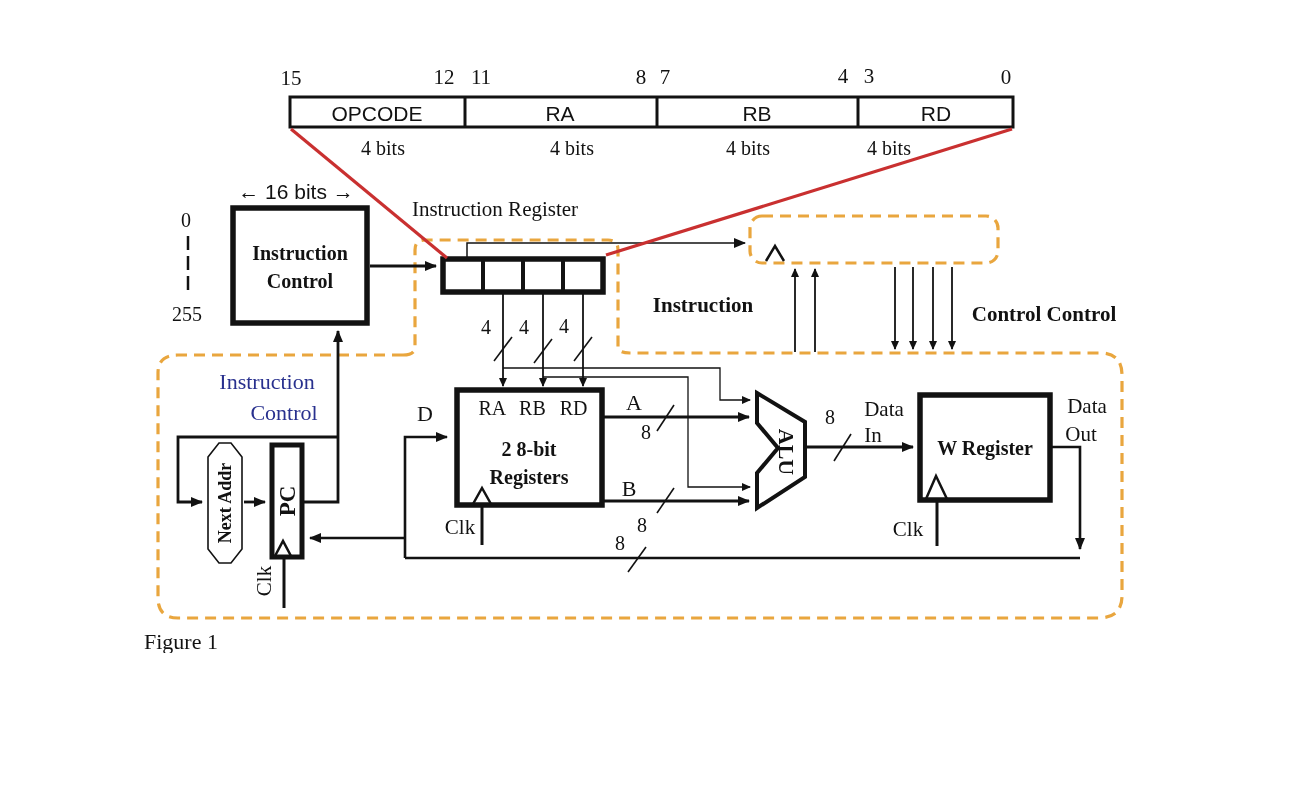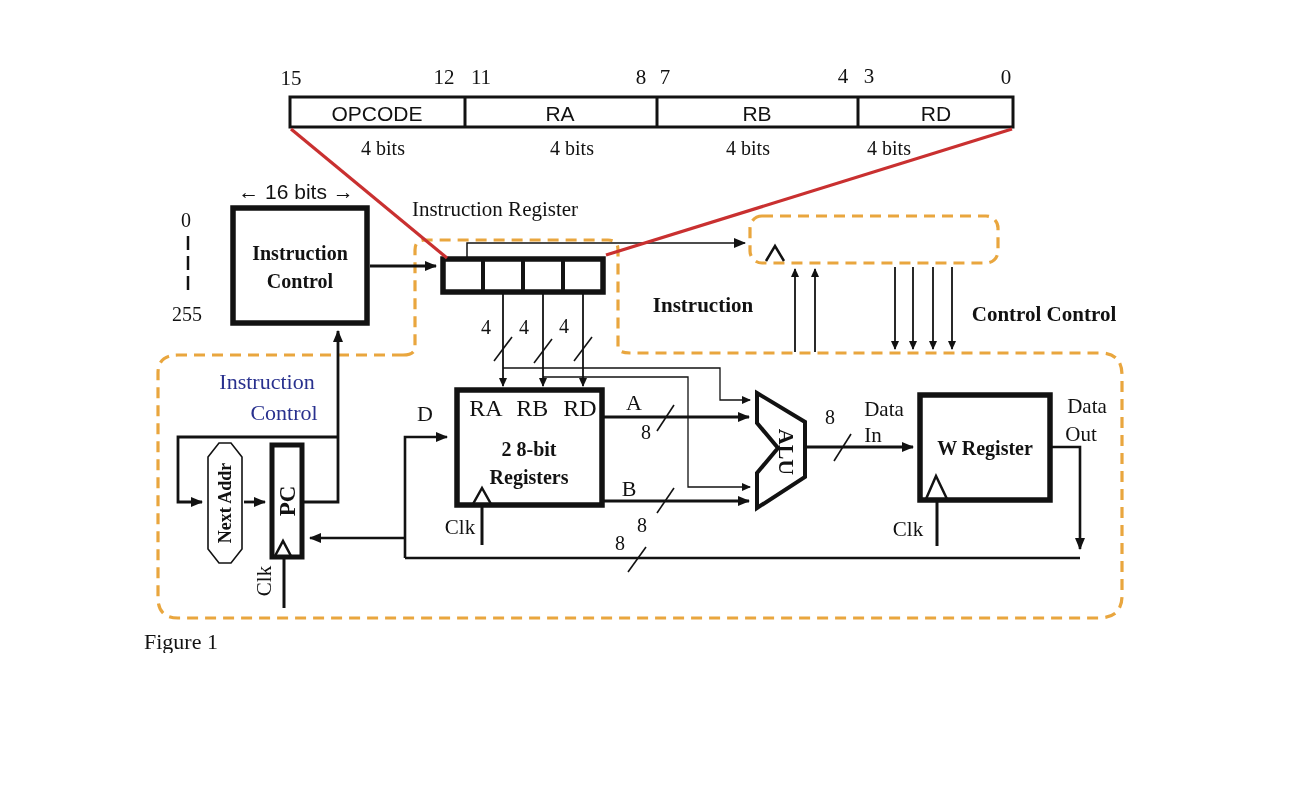--- a/index.html
+++ b/index.html
@@ -10,21 +10,21 @@
        font-size:21px;line-height:1;font-family:"Liberation Serif",serif;}
   .sans{font-family:"Liberation Sans",sans-serif;}
   .bold{font-weight:bold;}
   .blue{color:var(--c-blue,#28308E);}
   .orange{color:var(--c-orange-text,#F0A127);}
   .rot-ccw{transform:translate(-50%,-50%) rotate(-90deg);}
   .rot-cw{transform:translate(-50%,-50%) rotate(90deg);}
   .f18{font-size:18px;}.f20{font-size:20px;}.f22{font-size:22px;}.f23{font-size:23px;}
   .ctrl-title{font-size:40px;}
   .dp-title{font-size:32px;letter-spacing:1px;}
-  .ports{word-spacing:9px;font-size:24px;}
+  .ports{word-spacing:9px;font-size:20px;}
 </style>
 </head>
 <body>
 
 <div class="stage">
 
 <svg width="1312" height="793" viewBox="0 0 1312 793">
   <defs>
     <marker id="ah" markerUnits="userSpaceOnUse" markerWidth="14" markerHeight="12" refX="11" refY="5" orient="auto">
       <path d="M0,0 L12,5 L0,10 z" fill="#121212"></path>

